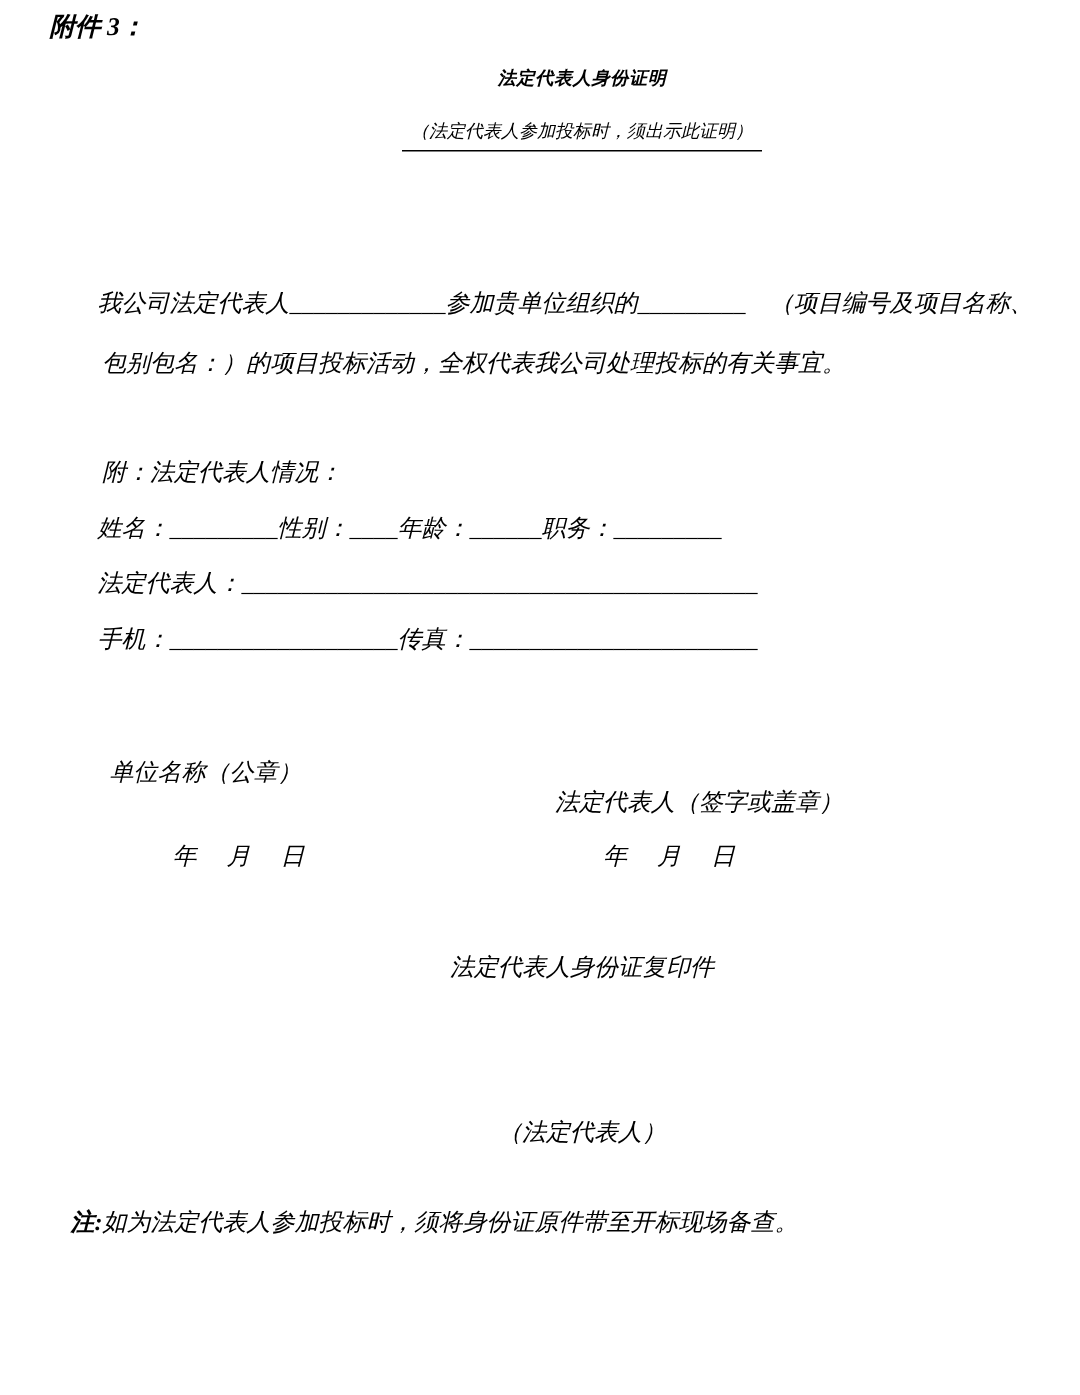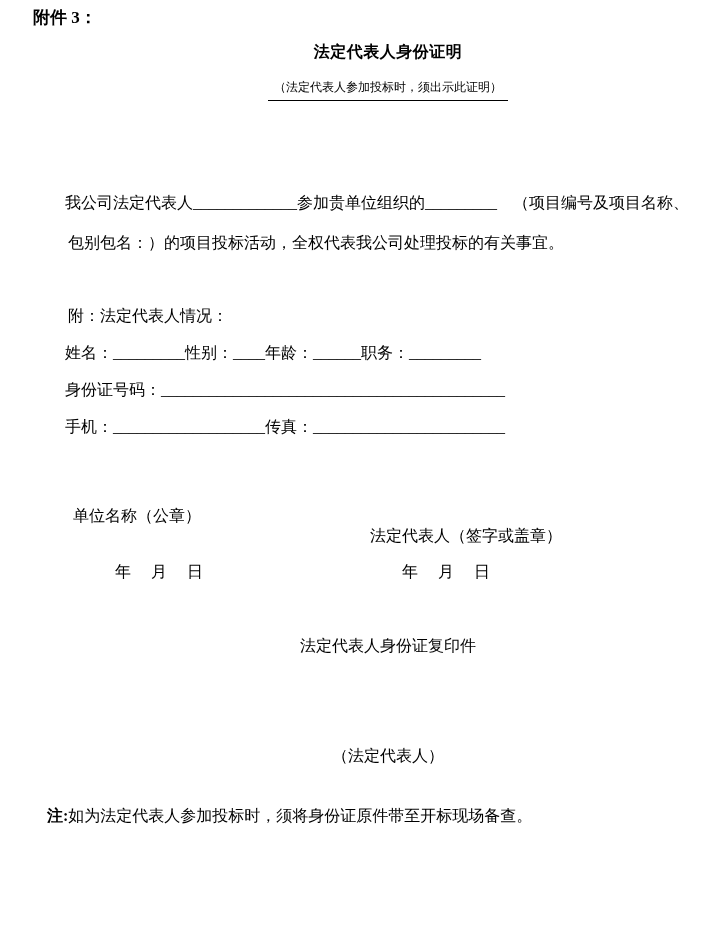--- a/index.html
+++ b/index.html
@@ -10,41 +10,42 @@
   .page {
     position: relative;
     width: 720px;
     height: 886px;
     background: #ffffff;
     color: #000000;
     font-family: "Liberation Serif", "DejaVu Serif", serif;
     font-size: 16px;
     line-height: 20px;
     overflow: hidden;
+    font-style: italic;
   }
   .line {
     position: absolute;
     white-space: nowrap;
   }
   .center {
     position: absolute;
     left: 56px;
     right: 0;
     text-align: center;
     white-space: nowrap;
   }
   .attachment {
     top: 8px;
     left: 33px;
     font-size: 17px;
     font-weight: bold;
   }
   .doc-title {
     top: 42px;
-    font-size: 16px;
+    font-size: 12px;
     font-weight: bold;
     letter-spacing: 0.5px;
   }
   .doc-subtitle {
     top: 77px;
     font-size: 12px;
   }
   .doc-subtitle .underlined {
     display: inline-block;
     border-bottom: 1px solid #000;
@@ -81,21 +82,21 @@
 
 
   <div class="line para-line1">我公司法定代表人_____________参加贵单位组织的_________　（项目编号及项目名称、</div>
 
   <div class="line para-line2">包别包名：）的项目投标活动，全权代表我公司处理投标的有关事宜。</div>
 
   <div class="line rep-heading">附：法定代表人情况：</div>
 
   <div class="line name-line">姓名：_________性别：____年龄：______职务：_________</div>
 
-  <div class="line id-line">身份证号码：___________________________________________</div>
+  <div class="line id-line">法定代表人：___________________________________________</div>
 
   <div class="line phone-line">手机：___________________传真：________________________</div>
 
   <div class="line sign-company">单位名称（公章）</div>
 
   <div class="line sign-rep">法定代表人（签字或盖章）</div>
 
   <div class="line date-left">年　 月　 日</div>
 
   <div class="line date-right">年　 月　 日</div>

